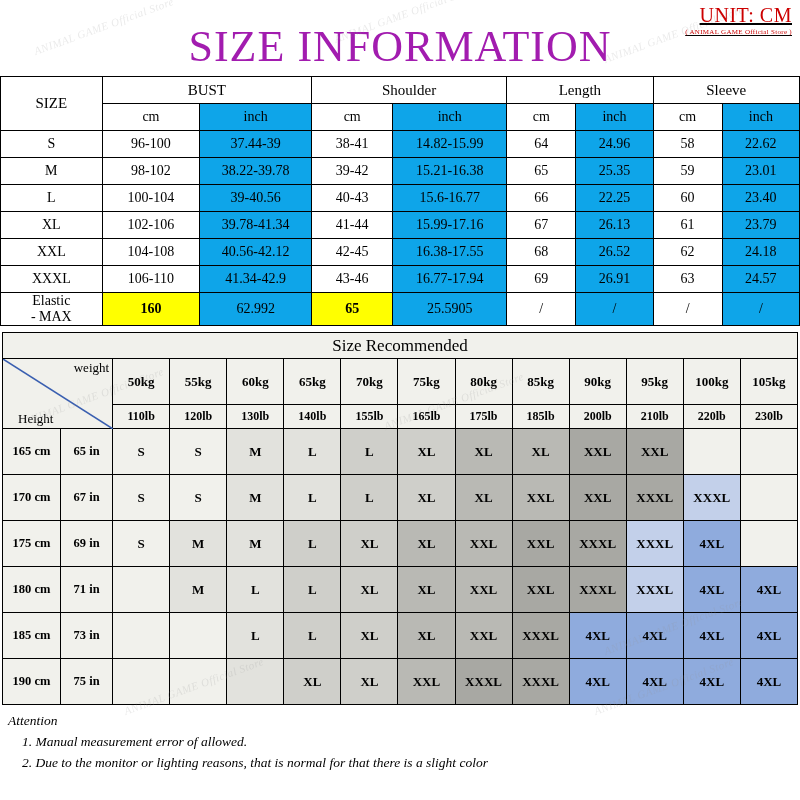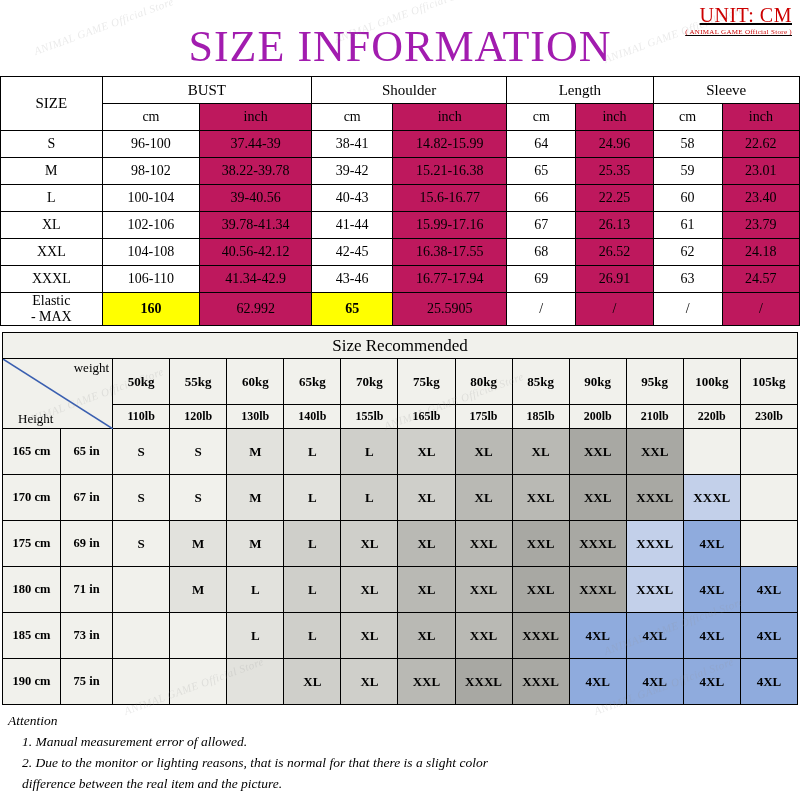--- a/index.html
+++ b/index.html
@@ -76,21 +76,21 @@
     border: 1px solid #000;
     text-align: center;
     font-family: "Liberation Serif", serif;
     font-size: 14px;
     height: 27px;
     padding: 0 2px;
     background: #ffffff;
   }
   .t1 .grp { font-size: 15px; }
   .t1 .sizehdr { font-size: 15px; }
-  .t1 .shade { background: #be185d; }
+  .t1 .shade { background: #0ea5e9; }
   .t1 .yellow { background: #ffff00; font-weight: bold; }
   .t1 .elastic { font-size: 14px; }
   .t1 .tall { height: 28px; }
 
   
   .t2wrap {
     margin-top: 6px;
     padding: 0 2px;
     border-radius: 25px;
   }
@@ -458,16 +458,15 @@
         <td class="cell c-b2">4XL</td>
       </tr>
     </tbody>
   </table>
   </div>
 
   <div class="attention">
     <div class="head">Attention</div>
     <div class="ln">1. Manual measurement error of allowed.</div>
     <div class="ln">2.  Due to the monitor or lighting reasons, that is normal for that there is a slight color</div>
-    <div class="ln">difference between the real item and the picture.</div>
   </div>
 
 </div>
 
 </body></html>

